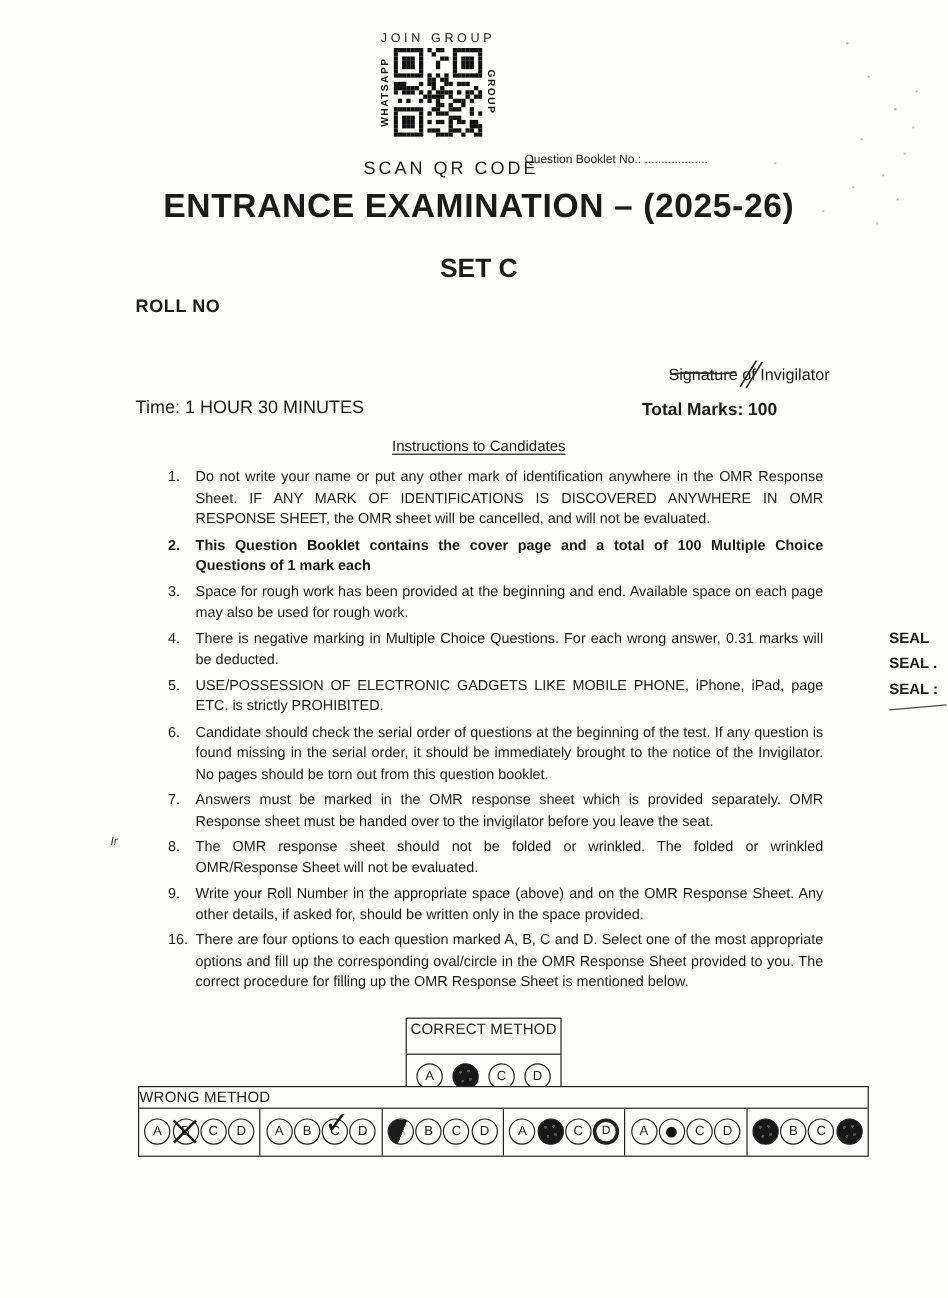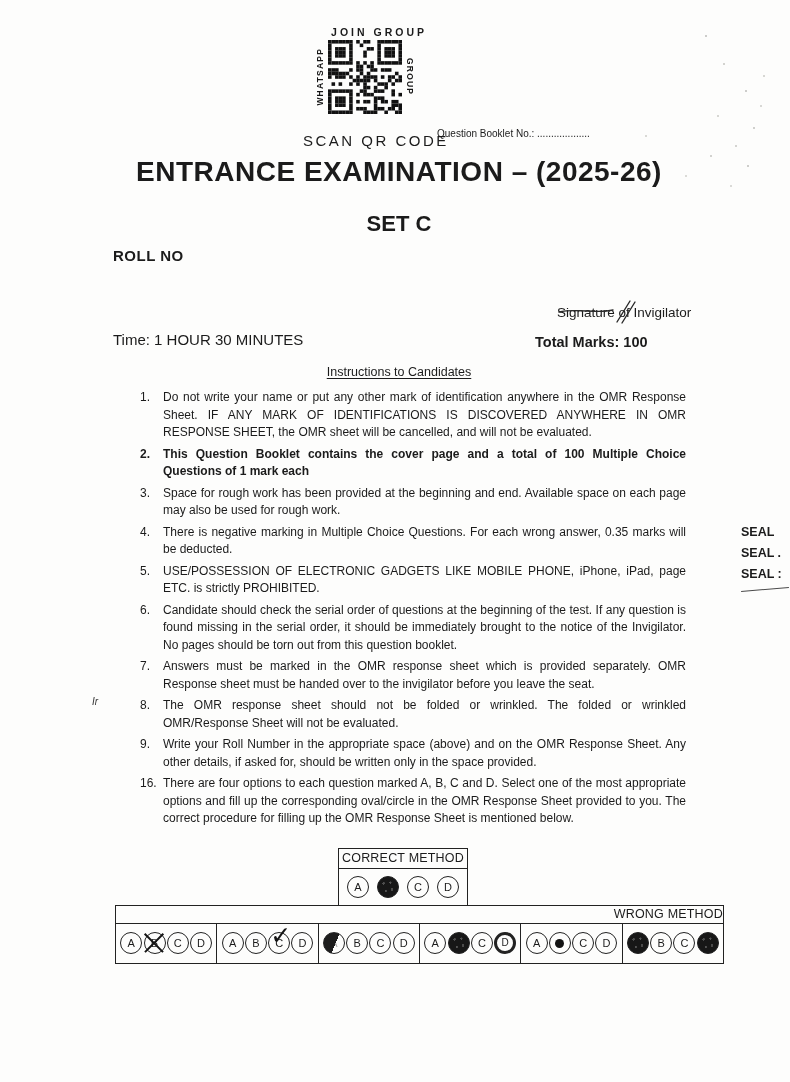--- a/index.html
+++ b/index.html
@@ -8,21 +8,21 @@
     background:#fdfdfc;overflow:hidden;color:#1b1b1b;
     font-family:"Liberation Sans",sans-serif;
   }
   
   .noise{position:absolute;left:705px;top:35px;width:2px;height:2px;background:#9a9a96;border-radius:50%;opacity:.65;
     box-shadow:18px 28px 0 #a8a8a2, 40px 55px 0 #9c9c98, 12px 80px 0 #b0b0aa, 48px 92px 0 #a2a29c,
     30px 110px 0 #aaaaa4, 55px 70px 0 #b2b2ac, 5px 120px 0 #a6a6a0, 42px 130px 0 #9e9e9a,
     -60px 100px 0 #b4b4ae, 25px 150px 0 #b6b6b0, 58px 40px 0 #b0b0aa, -20px 140px 0 #b8b8b2;}
   
   .qr-wrap{position:absolute;left:303px;top:26px;width:124px;text-align:center;}
-  .qr-top{font-size:10.5px;font-weight:700;letter-spacing:3px;white-space:nowrap;text-align:right;}
+  .qr-top{font-size:10.5px;font-weight:400;letter-spacing:3px;white-space:nowrap;}
   .qr-row{display:flex;align-items:center;justify-content:center;margin-top:2px;}
   .qr-side{font-size:8.5px;font-weight:700;letter-spacing:1.2px;color:#151515;}
   .qr-side.left{writing-mode:vertical-rl;transform:rotate(180deg);margin-right:3px;}
   .qr-side.right{writing-mode:vertical-rl;margin-left:3px;}
   #qr-svg{width:74px;height:74px;display:block;}
   .qr-bottom{font-size:15px;font-weight:400;letter-spacing:2.5px;margin-top:18px;white-space:nowrap;}
   
   .paper-code{position:absolute;left:113px;top:104px;font-size:14px;white-space:nowrap;}
   .pc-val{font-size:18px;font-weight:700;letter-spacing:1px;}
   .booklet{position:absolute;left:437px;top:128px;font-size:10px;white-space:nowrap;}
@@ -42,24 +42,24 @@
   .ins{display:flex;margin-bottom:4px;}
   .ins .num{width:23px;flex:none;font-size:12px;line-height:17.5px;}
   .ins .txt{flex:1;font-size:12px;line-height:17.5px;text-align:justify;}
   .ins.b .num,.ins.b .txt{font-weight:700;}
   .margin-mark{position:absolute;left:92px;top:696px;font-size:10px;font-style:italic;color:#333;}
   
   .seal{position:absolute;left:741px;top:522px;font-size:12.5px;font-weight:700;line-height:21px;white-space:nowrap;}
   .seal-rule{width:48px;border-top:1.6px solid #4a4a4a;margin-top:4px;transform:rotate(-5deg);}
   
   .cm-box{position:absolute;left:338px;top:848px;width:128px;border:1.6px solid #222;background:#fdfdfc;}
-  .cm-head{border-bottom:1.4px solid #222;text-align:center;font-size:12.5px;letter-spacing:.2px;padding:2px 0 3px;white-space:nowrap;}
+  .cm-head{border-bottom:1.4px solid #222;text-align:center;font-size:12.5px;letter-spacing:.2px;padding:2px 0 13px;white-space:nowrap;}
   .cm-body{display:flex;justify-content:space-between;align-items:center;padding:7px 8px 8px;}
   .wm-box{position:absolute;left:115px;top:905px;width:607px;border:1.6px solid #222;background:#fdfdfc;}
-  .wm-head{text-align:right;font-size:12.5px;letter-spacing:.2px;border-bottom:1.4px solid #222;padding:1px 0 2px;}
+  .wm-head{text-align:left;font-size:12.5px;letter-spacing:.2px;border-bottom:1.4px solid #222;padding:1px 0 2px;}
   .wm-body{display:flex;}
   .wm-cell{flex:1;display:flex;justify-content:space-evenly;align-items:center;padding:8px 3px 9px;border-right:1.4px solid #222;}
   .wm-cell:last-child{border-right:none;}
   
   .opt{position:relative;width:20px;height:20px;border:1.4px solid #222;border-radius:50%;
     display:flex;align-items:center;justify-content:center;flex:none;}
   .opt span{font-size:11px;line-height:1;color:#1b1b1b;}
   .m-scribble{background:
       radial-gradient(circle at 28% 32%, #4e4e4e 0 1.2px, transparent 1.4px),
       radial-gradient(circle at 62% 28%, #565656 0 1px, transparent 1.2px),
@@ -340,21 +340,21 @@
       <div class="ins b">
         <div class="num">2.</div>
         <div class="txt">This Question Booklet contains the cover page and a total of 100 Multiple Choice Questions of 1 mark each</div>
       </div>
       <div class="ins">
         <div class="num">3.</div>
         <div class="txt">Space for rough work has been provided at the beginning and end.  Available space on each page may also be used for rough work.</div>
       </div>
       <div class="ins">
         <div class="num">4.</div>
-        <div class="txt">There is negative marking in Multiple Choice Questions.  For each wrong answer, 0.35 marks will be deducted.</div>
+        <div class="txt">There is negative marking in Multiple Choice Questions.  For each wrong answer, 0.31 marks will be deducted.</div>
       </div>
       <div class="ins">
         <div class="num">5.</div>
         <div class="txt">USE/POSSESSION OF ELECTRONIC GADGETS LIKE MOBILE PHONE, iPhone, iPad, page ETC. is strictly PROHIBITED.</div>
       </div>
       <div class="ins">
         <div class="num">6.</div>
         <div class="txt">Candidate should check the serial order of questions at the beginning of the test.  If any question is found missing in the serial order, it should be immediately brought to the notice of the Invigilator.  No pages should be torn out from this question booklet.</div>
       </div>
       <div class="ins">

